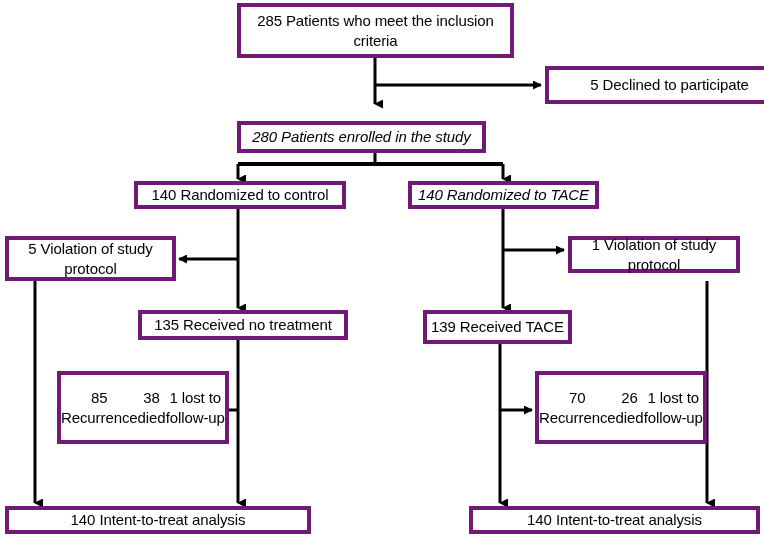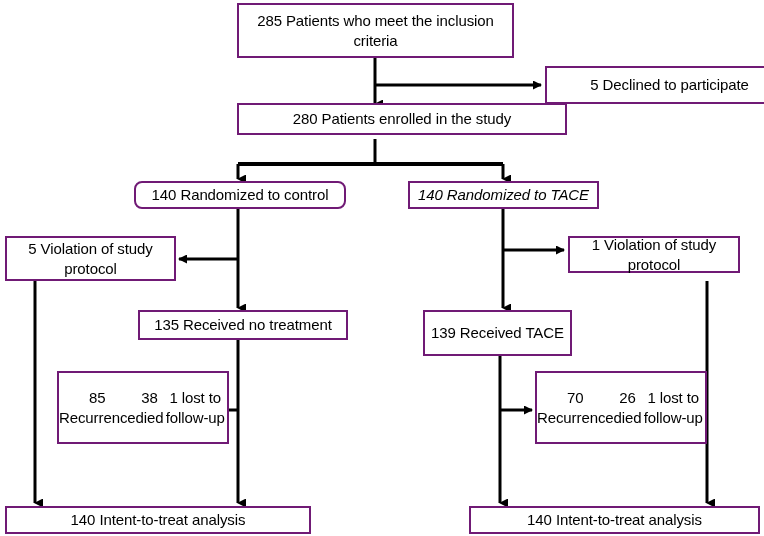--- a/index.html
+++ b/index.html
@@ -18,21 +18,21 @@
   #connectors {
     position: absolute;
     left: 0;
     top: 0;
     width: 764px;
     height: 536px;
   }
   .node {
     position: absolute;
     box-sizing: border-box;
-    border: 2px solid #701a75;
+    border: 4px solid #701a75;
     background: #ffffff;
     display: flex;
     align-items: center;
     justify-content: center;
     text-align: center;
     color: #000000;
     font-size: 15px;
     line-height: 1.30;
     letter-spacing: -0.1px;
     z-index: 2;
@@ -91,45 +91,45 @@
   </svg>
 
   <div class="node" style="left:237px; top:3px; width:277px; height:55px;">
     <span class="txt">285 Patients who meet the inclusion criteria</span>
   </div>
 
   <div class="node" style="left:545px; top:66px; width:249px; height:38px;justify-content:flex-end;">
     <span class="txt">5 Declined to participate</span>
   </div>
 
-  <div class="node" style="left:237px; top:103px; width:330px; height:32px;">
+  <div class="node" style="left:237px; top:121px; width:249px; height:32px;font-style:italic;">
     <span class="txt">280 Patients enrolled in the study</span>
   </div>
 
-  <div class="node" style="left:134px; top:181px; width:212px; height:28px;border-radius:8px;">
+  <div class="node" style="left:134px; top:181px; width:212px; height:28px;">
     <span class="txt">140 Randomized to control</span>
   </div>
 
   <div class="node" style="left:408px; top:181px; width:191px; height:28px;font-style:italic;">
     <span class="txt">140 Randomized to TACE</span>
   </div>
 
   <div class="node" style="left:5px; top:236px; width:171px; height:45px;">
     <span class="txt">5 Violation of study protocol</span>
   </div>
 
   <div class="node" style="left:568px; top:236px; width:172px; height:37px;">
     <span class="txt">1 Violation of study protocol</span>
   </div>
 
   <div class="node" style="left:138px; top:310px; width:210px; height:30px;">
     <span class="txt">135 Received no treatment</span>
   </div>
 
-  <div class="node" style="left:423px; top:310px; width:149px; height:46px;justify-content:center;">
+  <div class="node" style="left:423px; top:310px; width:149px; height:34px;justify-content:center;">
     <span class="txt">139 Received TACE</span>
   </div>
 
   <div class="node" style="left:57px; top:371px; width:172px; height:73px; flex-direction:row;">
     <span>85 Recurrence</span>
     <span>38 died</span>
     <span>1 lost to follow-up</span>
   </div>
 
   <div class="node" style="left:535px; top:371px; width:172px; height:73px; flex-direction:row;">

